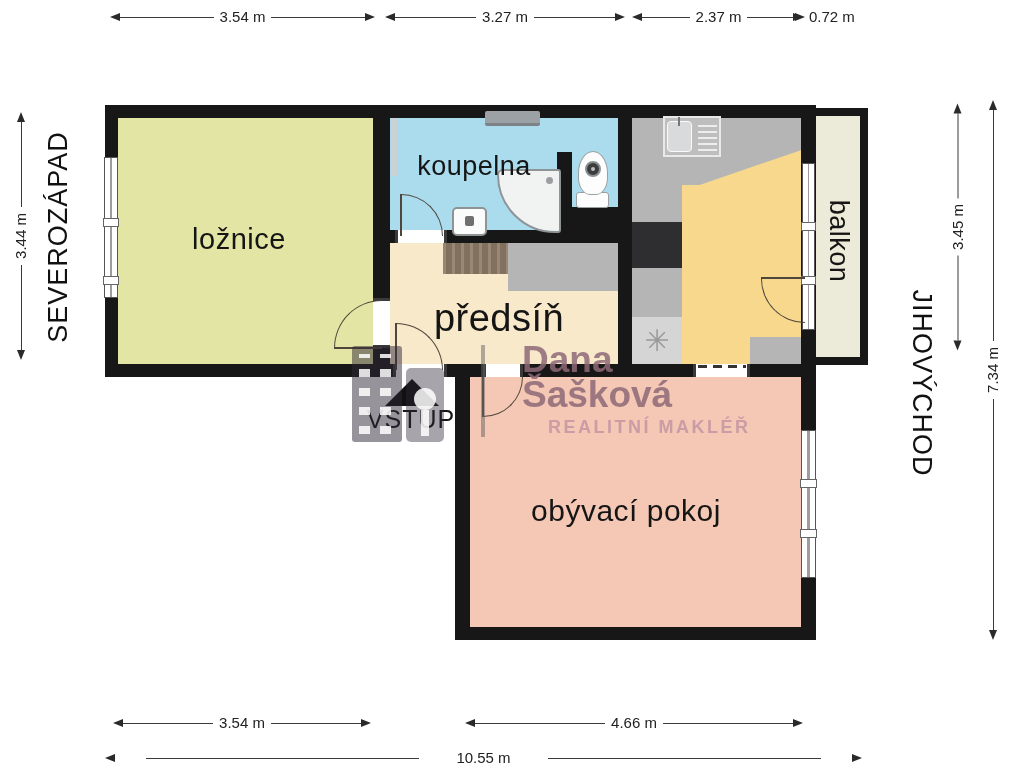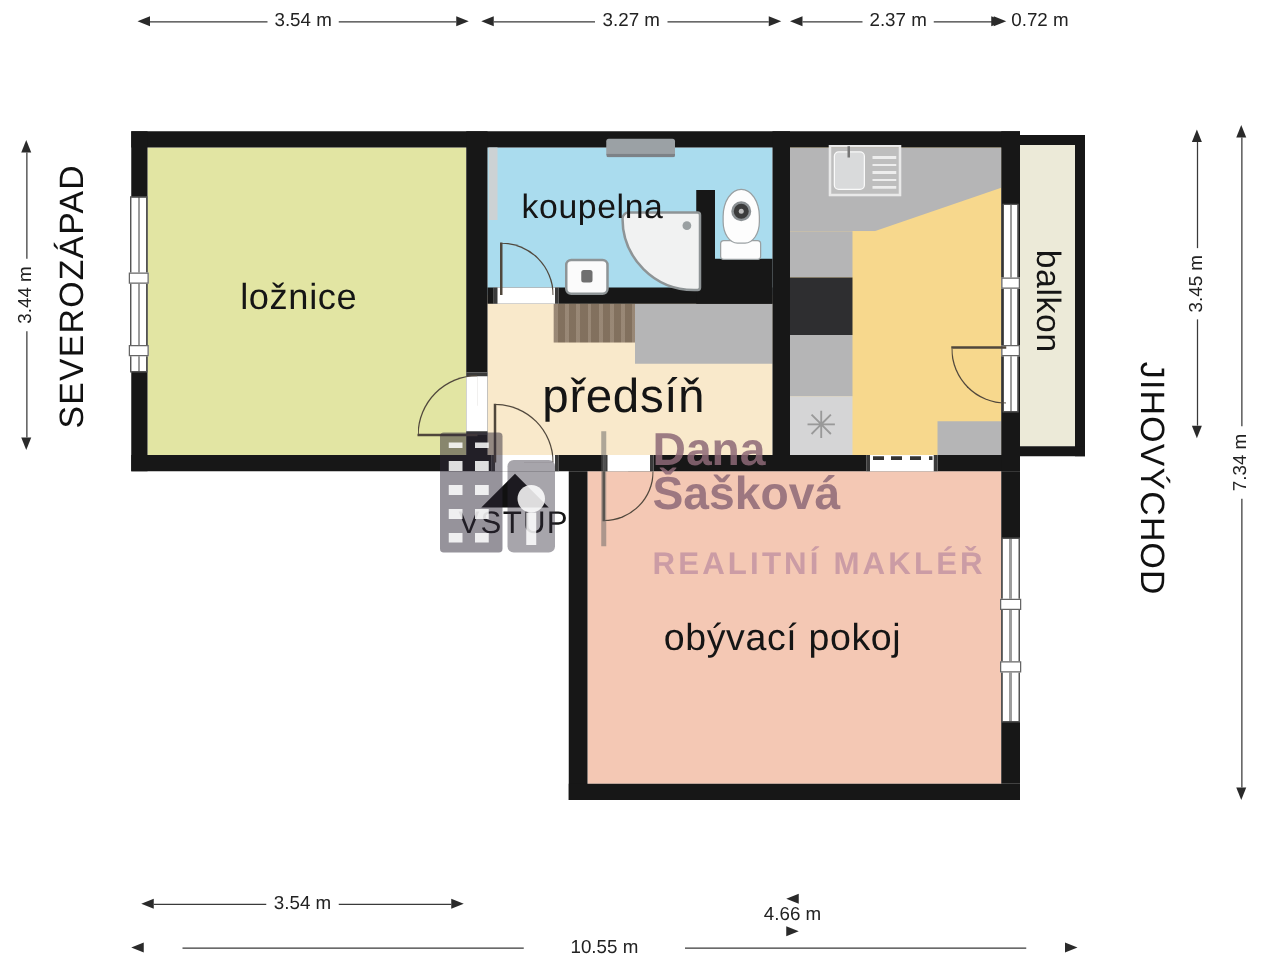--- a/index.html
+++ b/index.html
@@ -133,21 +133,21 @@
     <div style="position:absolute;left:7px;top:8px;width:11px;height:80px;background:repeating-linear-gradient(0deg,rgba(255,255,255,.85) 0 8px,transparent 8px 19px);"></div>
     <div style="position:absolute;left:28px;top:8px;width:11px;height:80px;background:repeating-linear-gradient(0deg,rgba(255,255,255,.85) 0 8px,transparent 8px 19px);"></div>
   </div>
   <div class="abs" style="left:406px;top:368px;width:38px;height:74px;background:rgba(45,40,55,0.42);border-radius:5px;">
     <div style="position:absolute;left:8px;top:20px;width:22px;height:22px;background:rgba(255,255,255,0.85);border-radius:50%;"></div>
     <div style="position:absolute;left:15px;top:42px;width:8px;height:26px;background:rgba(255,255,255,0.85);"></div>
   </div>
   <div class="abs" style="left:481px;top:345px;width:4px;height:92px;background:rgba(100,100,100,0.5);"></div>
   <div class="wm" style="left:522px;top:374px;font-size:37px;color:rgba(141,104,119,0.85);">Šašková</div>
   <div class="wm" style="left:522px;top:339px;font-size:37px;color:rgba(141,104,119,0.85);">Dana</div>
-  <div class="wm" style="left:522px;top:417px;font-size:25px;letter-spacing:2.5px;color:rgba(198,151,163,0.9);margin-top:20px;">REALITNÍ MAKLÉŘ</div>
+  <div class="wm" style="left:548px;top:417px;font-size:18px;letter-spacing:2.5px;color:rgba(198,151,163,0.9);">REALITNÍ MAKLÉŘ</div>
 
   <div class="rlabel" style="left:239px;top:239px;font-size:29px;">ložnice</div>
   <div class="rlabel" style="left:474px;top:166px;">koupelna</div>
   <div class="rlabel" style="left:499px;top:318px;font-size:38px;">předsíň</div>
   <div class="rlabel vert" style="left:838px;top:241px;">balkon</div>
   <div class="rlabel" style="left:626px;top:511px;font-size:30px;">obývací pokoj</div>
 
   <div class="compass nw" style="left:58px;top:237px;">SEVEROZÁPAD</div>
   <div class="compass se" style="left:921px;top:383px;">JIHOVÝCHOD</div>
 
@@ -177,21 +177,21 @@
     <span class="lb">0.72 m</span>
   </div>
 
   <div class="dim" style="left:113px;top:715px;width:258px;">
     <span class="ah-l"></span>
       <span class="ln"></span>
     <span class="lb">3.54 m</span>
     <span class="ln"></span>
       <span class="ah-r"></span>
   </div>
-  <div class="dim" style="left:465px;top:715px;width:338px;flex-direction:column;">
+  <div class="dim" style="left:465px;top:715px;width:338px;">
     <span class="ah-l"></span>
       <span class="ln"></span>
     <span class="lb">4.66 m</span>
     <span class="ln"></span>
       <span class="ah-r"></span>
   </div>
   <div class="dim" style="left:105px;top:750px;width:757px;gap:31px;">
     <span class="ah-l"></span>
       <span class="ln"></span>
     <span class="lb">10.55 m</span>

